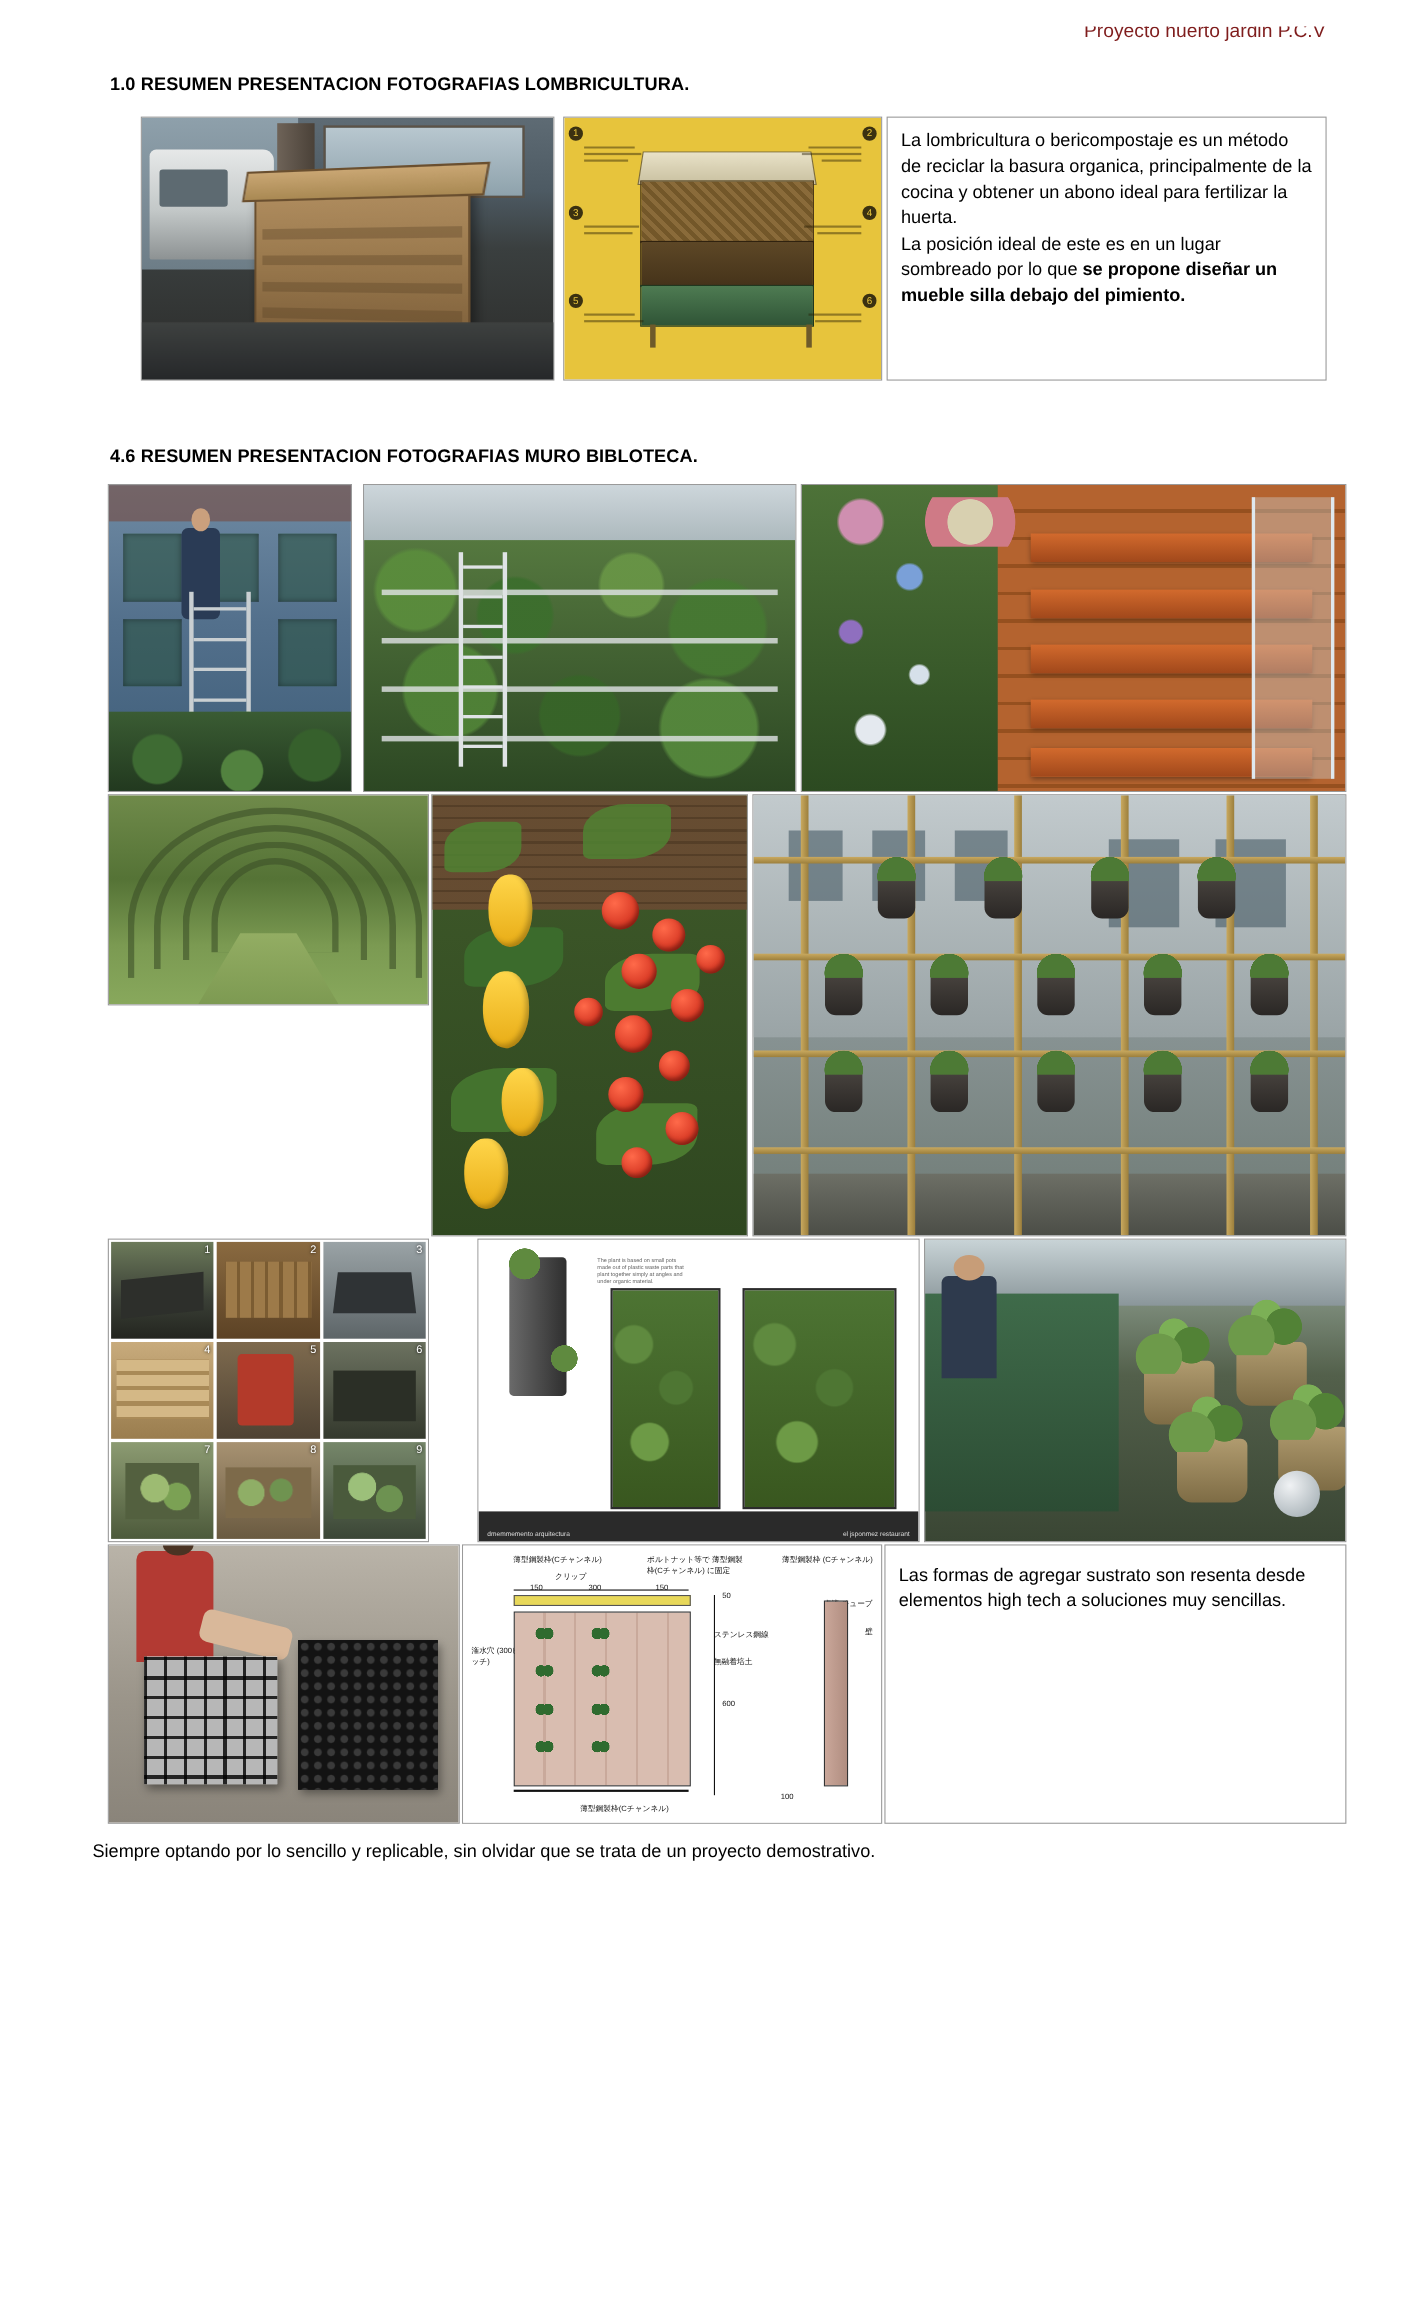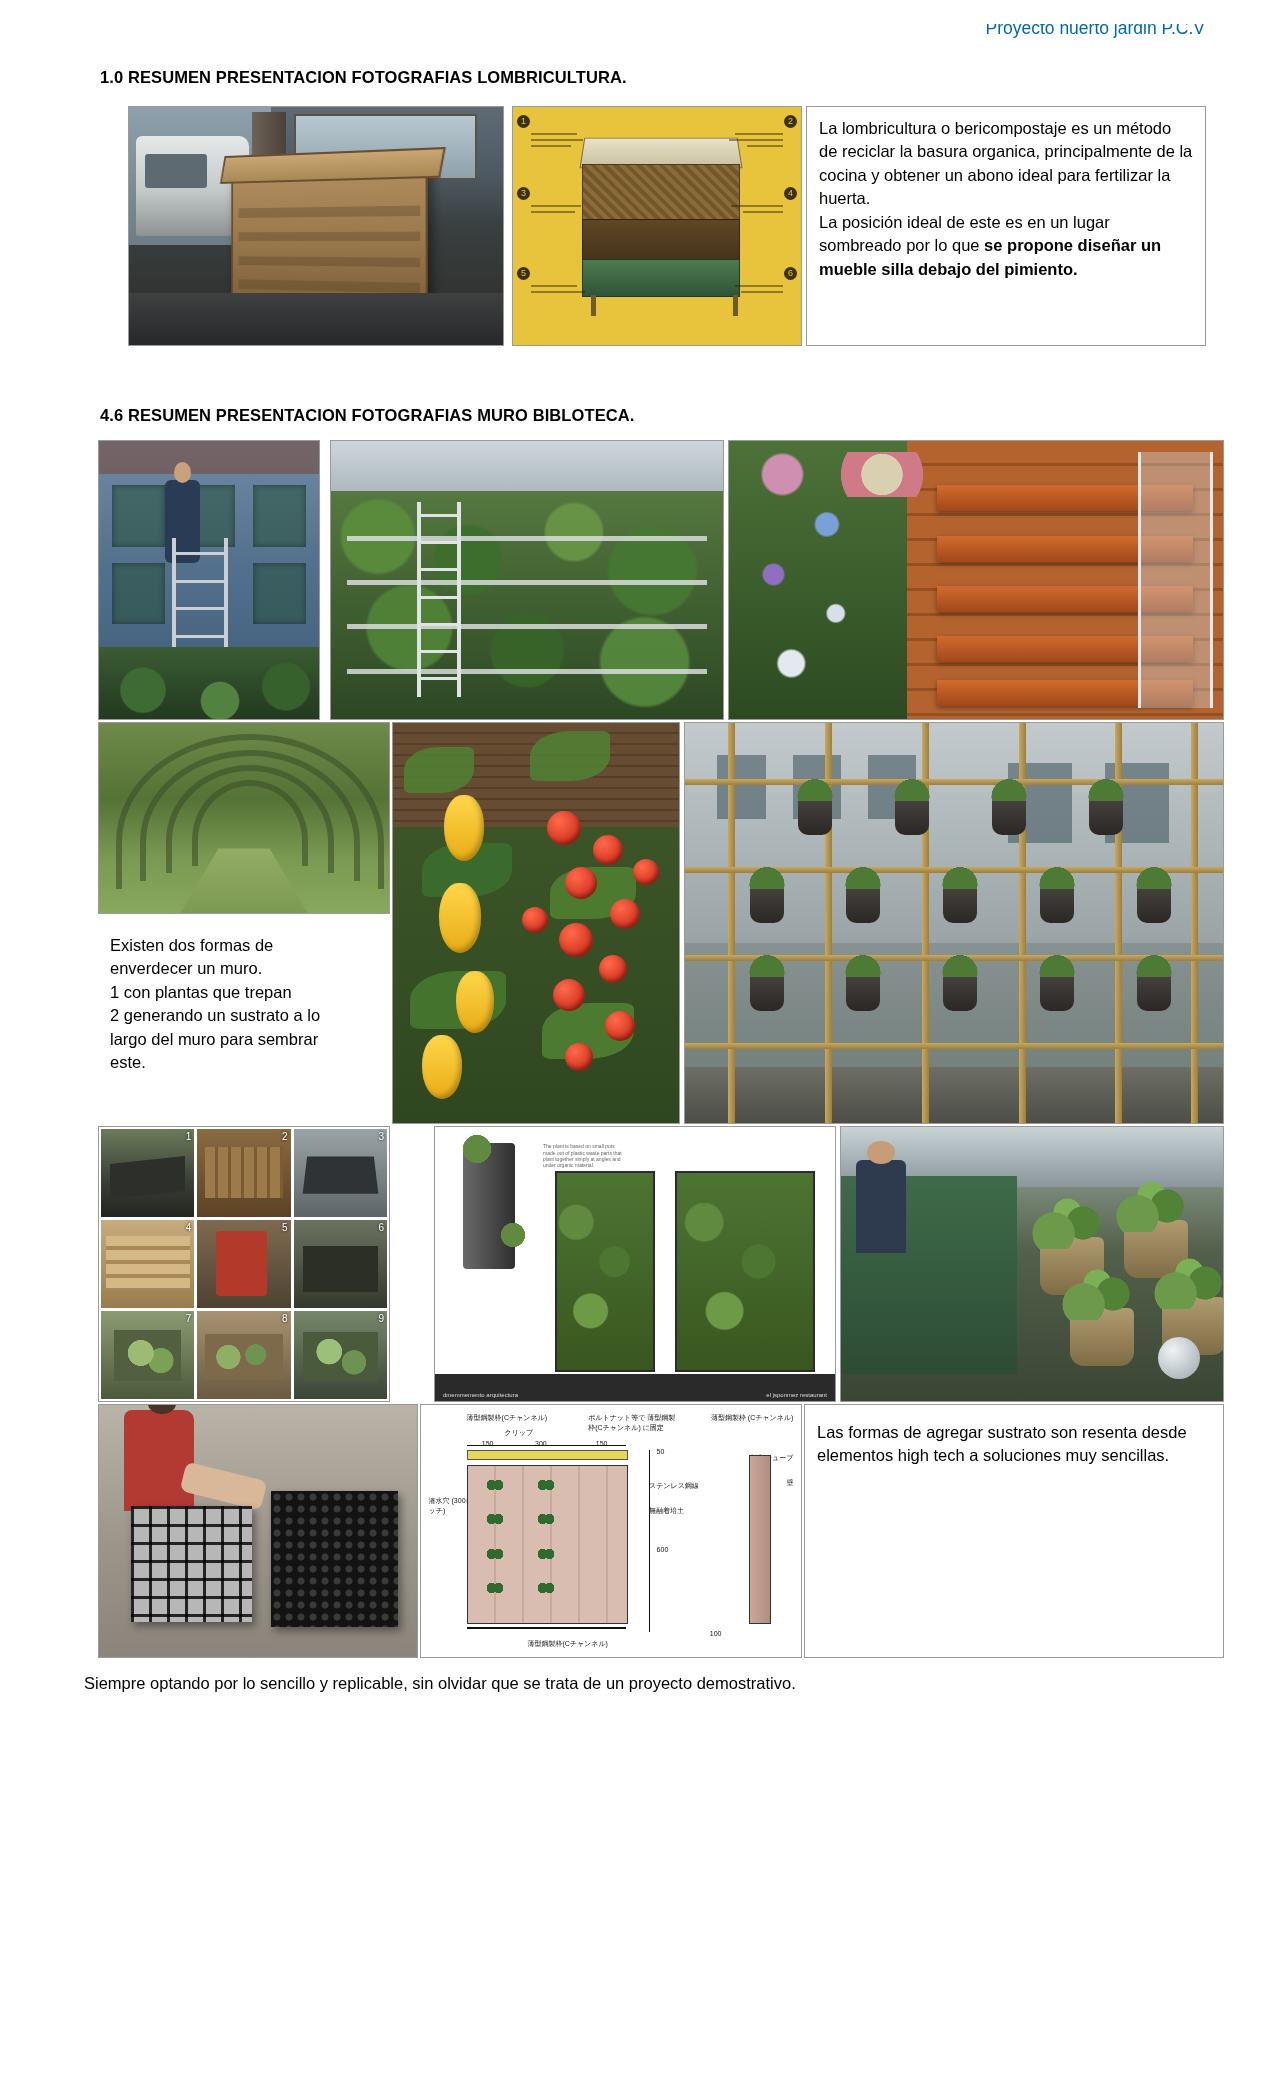--- a/index.html
+++ b/index.html
@@ -24,21 +24,21 @@
   }
 
   
   .header {
     position: absolute;
     top: 18px;
     left: 0;
     width: 1205px;
     text-align: right;
     font-size: 17.5px;
-    color: #0369a1;
+    color: #7f1d1d;
     
     clip-path: inset(6px 0 0 0);
   }
 
   
   .section-heading {
     position: absolute;
     font-size: 16.5px;
     font-weight: bold;
     letter-spacing: 0.1px;
@@ -620,28 +620,20 @@
   <div class="frame" style="left:98px; top:722px; width:292px; height:192px;">
     <div class="ph tunnel">
       <div class="arch" style="left:6%; top:6%; width:88%; height:78%;"></div>
       <div class="arch" style="left:14%; top:14%; width:72%; height:66%;"></div>
       <div class="arch" style="left:23%; top:22%; width:54%; height:54%;"></div>
       <div class="arch" style="left:32%; top:30%; width:36%; height:42%;"></div>
       <div class="path"></div>
     </div>
   </div>
 
-  <div class="textbox noborder" style="left:98px; top:916px; width:292px; height:208px; padding-top:18px;">
-    <div>Existen dos formas de</div>
-    <div>enverdecer un muro.</div>
-    <div>1 con plantas que trepan</div>
-    <div>2 generando un sustrato a lo</div>
-    <div>largo del muro para sembrar</div>
-    <div>este.</div>
-  </div>
 
   <div class="frame" style="left:392px; top:722px; width:288px; height:402px;">
     <div class="ph tomatoes">
       <div class="brickbg"></div>
       <div class="leaf" style="left:4%; top:6%; width:70px; height:46px;"></div>
       <div class="leaf" style="left:48%; top:2%; width:80px; height:50px;"></div>
       <div class="leaf" style="left:10%; top:30%; width:90px; height:54px; background:rgba(60,110,45,.9)"></div>
       <div class="leaf" style="left:55%; top:36%; width:86px; height:52px;"></div>
       <div class="leaf" style="left:6%; top:62%; width:96px; height:58px; background:rgba(70,120,48,.9)"></div>
       <div class="leaf" style="left:52%; top:70%; width:92px; height:56px;"></div>

